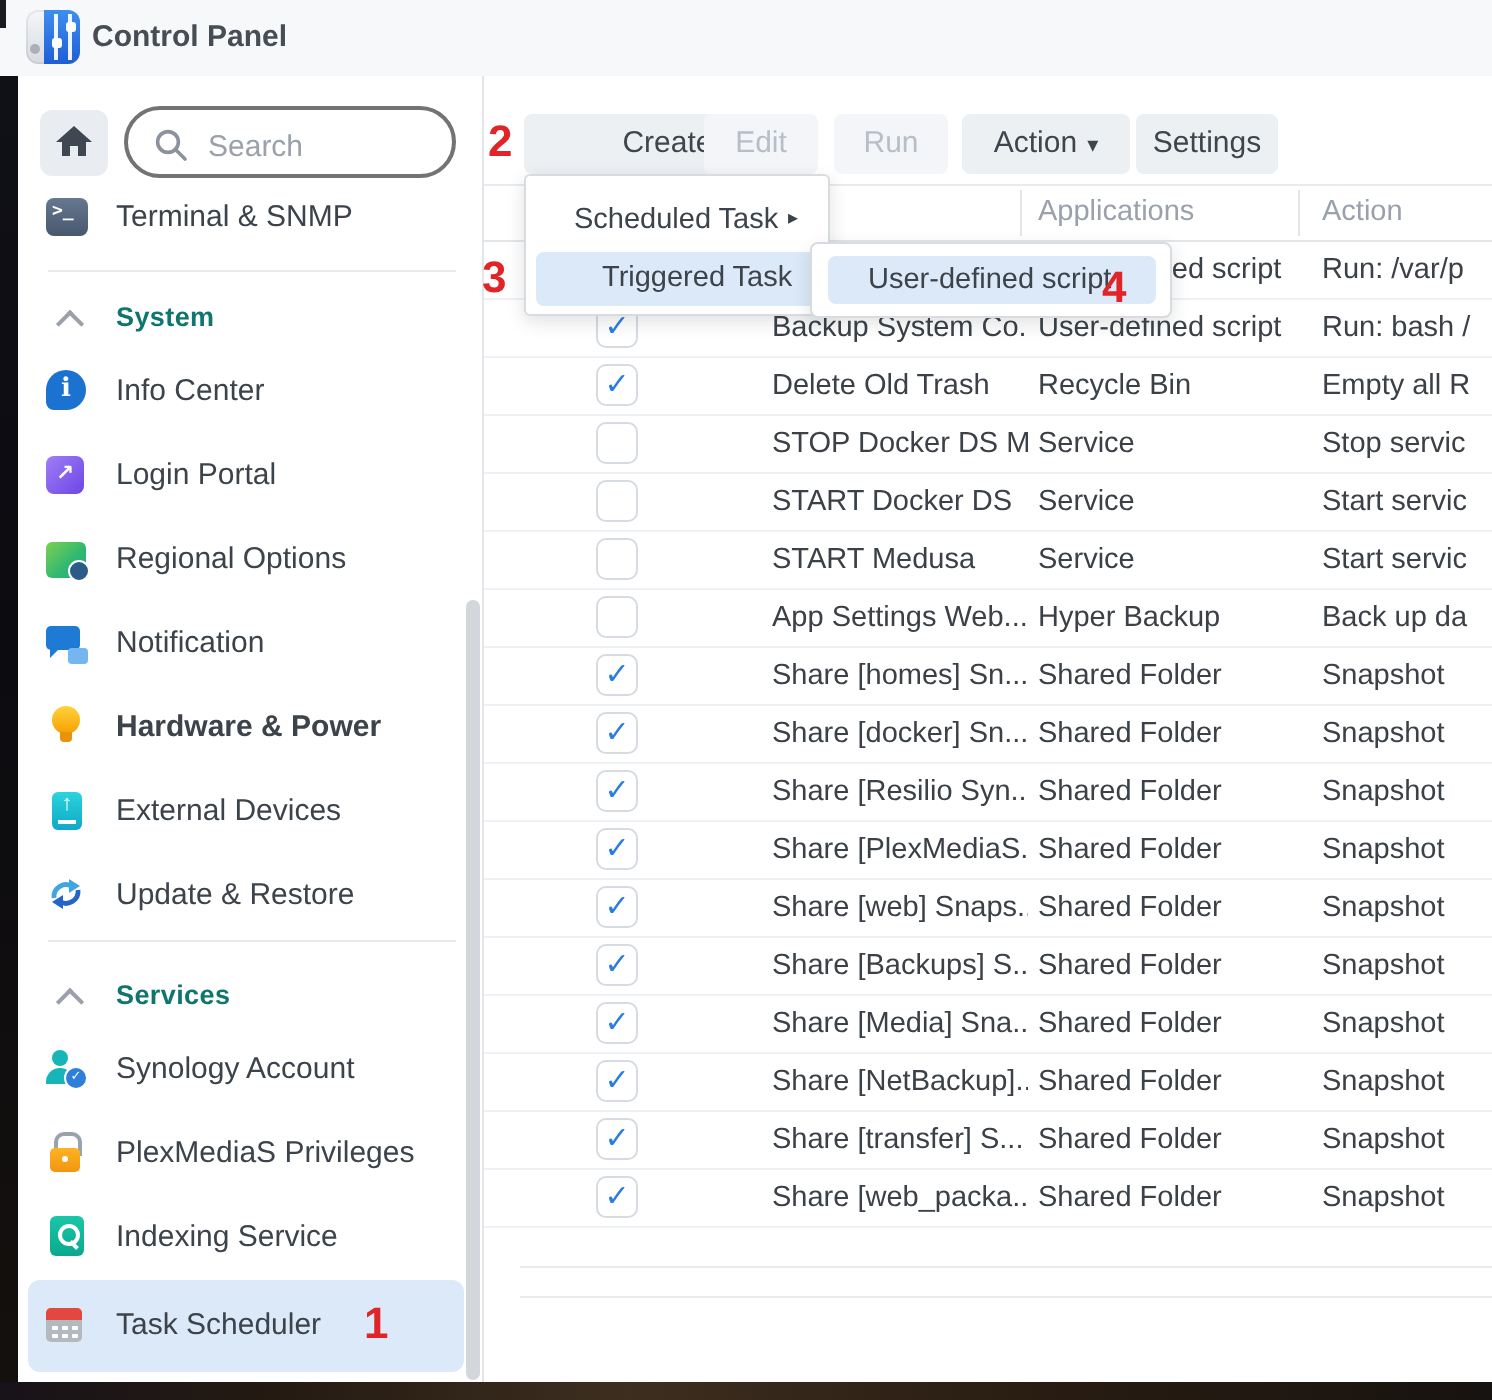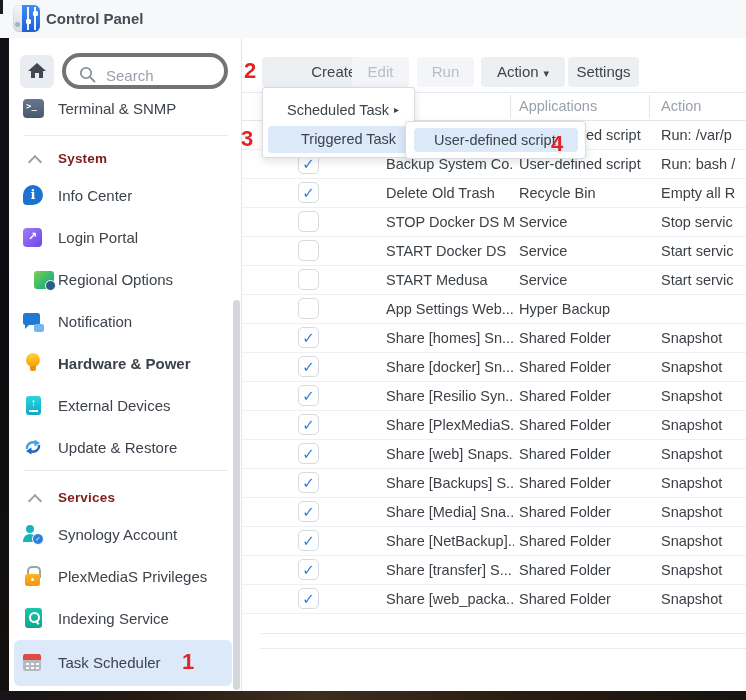--- a/index.html
+++ b/index.html
@@ -22,33 +22,33 @@
   #edge-left{left:0;top:38px;width:9px;height:662px;background:linear-gradient(180deg,#101017,#0b0b10 40%,#14100d);}
   #edge-notch{left:0;top:0;width:3px;height:14px;background:#1a1a22;}
   #edge-bottom{left:0;top:691px;width:746px;height:9px;
      background:linear-gradient(90deg,#181319 0%,#241a12 18%,#3d2e1f 42%,#2a1d12 68%,#171310 100%);}
 
   
   #sidebar{left:9px;top:38px;width:232px;height:653px;background:#fff;}
   #side-divider{left:241px;top:38px;width:1px;height:653px;background:#e3e6e9;}
   #home-btn{left:11px;top:17px;width:34px;height:33px;background:#e9edf1;border-radius:6px;cursor:pointer;}
   #home-btn svg{position:absolute;left:8px;top:8px;}
-  #search-box{left:53px;top:15px;width:166px;height:36px;background:#fff;border:4px solid #737373;
+  #search-box{left:53px;top:15px;width:166px;height:36px;background:#fff;border:2px solid #737373;
               border-radius:18px;box-sizing:border-box;}
   #search-box svg{position:absolute;left:13px;top:9px;}
   #search-box input{position:absolute;left:38px;top:1px;width:118px;height:32px;border:0;outline:0;
               font-size:15px;color:#3b4147;font-family:inherit;background:transparent;}
   #search-box input::placeholder{color:#9aa1aa;opacity:1;}
   .sitem{left:0;width:232px;height:42px;cursor:pointer;}
   .sitem .slabel{position:absolute;left:49px;top:0;height:42px;line-height:42px;font-size:15px;color:#3d434b;white-space:nowrap;}
   .sicon{position:absolute;left:14px;top:10px;width:21px;height:21px;}
   .sdivider{left:15px;width:204px;height:1px;background:#e7e9ec;}
   .ssection{left:0;width:232px;height:30px;cursor:pointer;}
   .ssection .sec-label{position:absolute;left:49px;top:0;height:30px;line-height:30px;
-       font-size:13.5px;font-weight:bold;color:#7f1d1d;letter-spacing:.2px;}
+       font-size:13.5px;font-weight:bold;color:#0f766e;letter-spacing:.2px;}
   .chev{position:absolute;left:21px;top:13px;width:8px;height:8px;border-left:2px solid #9aa1ab;
         border-top:2px solid #9aa1ab;transform:rotate(45deg);}
   #side-selected{left:5px;top:602px;width:218px;height:46px;background:#dce9f9;border-radius:6px;}
   #side-scrollbar{left:224px;top:262px;width:7px;height:390px;background:#d3d6da;border-radius:4px;cursor:pointer;}
 
   
   .ic{position:absolute;box-sizing:border-box;}
   .icon-terminal{width:21px;height:19px;top:1px;border-radius:4px;background:linear-gradient(180deg,#66788f,#47586d);}
   .icon-terminal .tg{position:absolute;left:3px;top:2px;color:#fff;font-weight:bold;font-size:9px;
       font-family:"DejaVu Sans Mono",monospace;letter-spacing:0;}
@@ -186,21 +186,21 @@
 
     <div class="abs sitem" style="top:179px;">
       <span class="sicon">
         <span class="ic icon-login">
             <span class="lg">↗</span>
           </span>
       </span>
       <span class="slabel">Login Portal</span>
     </div>
 
-    <div class="abs sitem" style="top:221px;text-align:center;">
+    <div class="abs sitem" style="top:221px;">
       <span class="sicon">
         <span class="ic icon-region"></span>
       </span>
       <span class="slabel">Regional Options</span>
     </div>
 
     <div class="abs sitem" style="top:263px;">
       <span class="sicon icon-notif">
         <span class="b1"></span>
           <span class="b2"></span>
@@ -355,20 +355,21 @@
     <div class="abs trow" style="top:266px;">
       <span class="cb"></span>
       <span class="cell cname">START Medusa</span>
       <span class="cell capp">Service</span>
       <span class="cell cact">Start servic</span>
     </div>
     <div class="abs trow" style="top:295px;">
       <span class="cb"></span>
       <span class="cell cname">App Settings Web...</span>
       <span class="cell capp">Hyper Backup</span>
+      <span class="cell cact">Back up da</span>
     </div>
     <div class="abs trow" style="top:324px;">
       <span class="cb checked">
           <span class="ck">✓</span>
         </span>
       <span class="cell cname">Share [homes] Sn...</span>
       <span class="cell capp">Shared Folder</span>
       <span class="cell cact">Snapshot</span>
     </div>
     <div class="abs trow" style="top:353px;">

